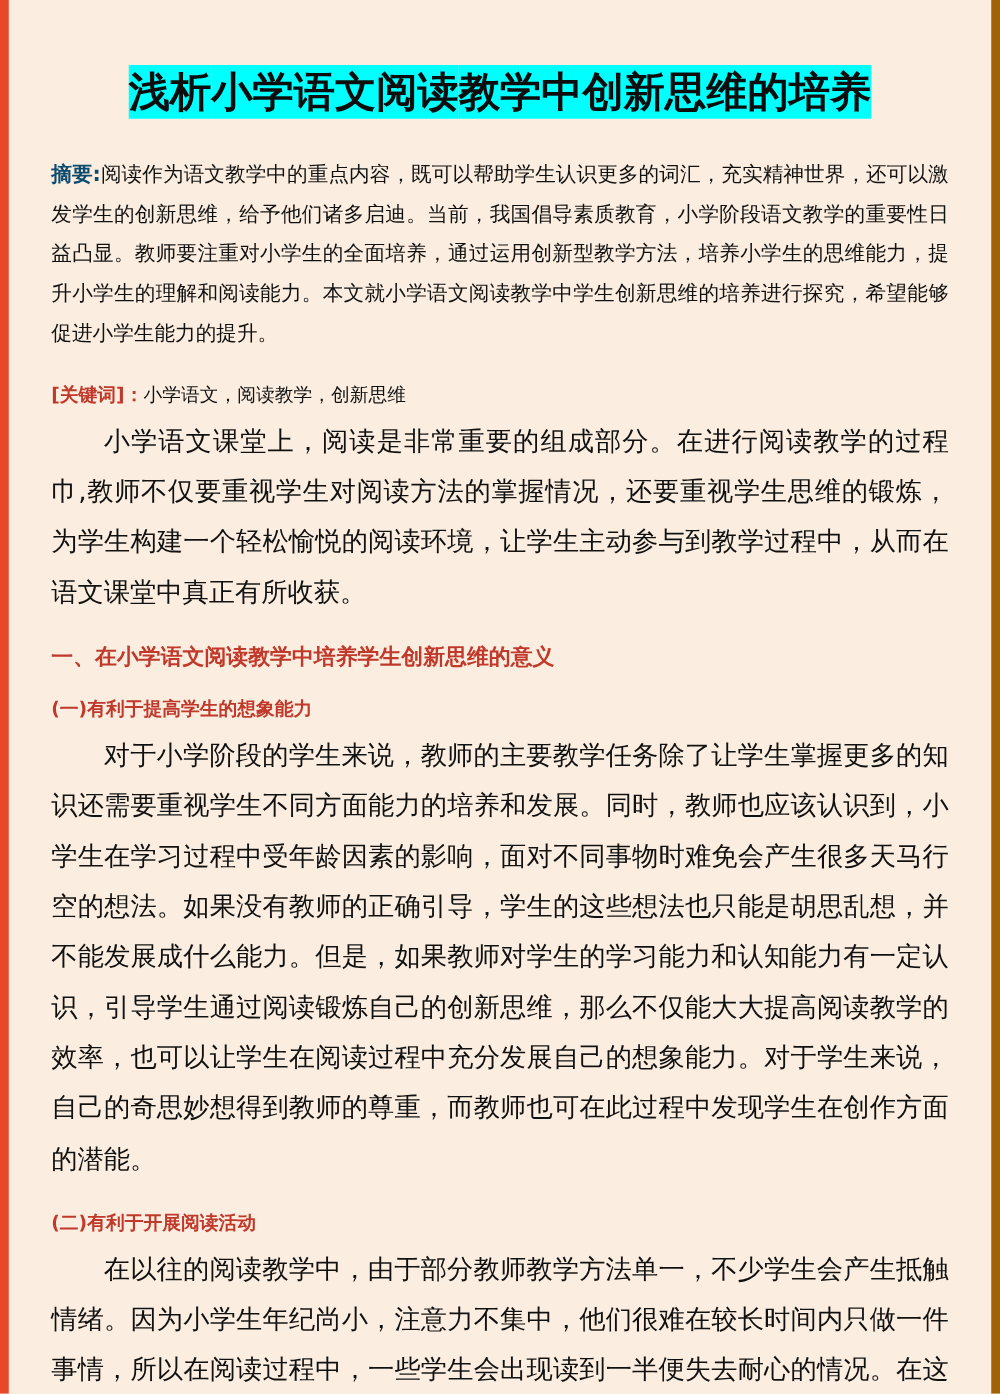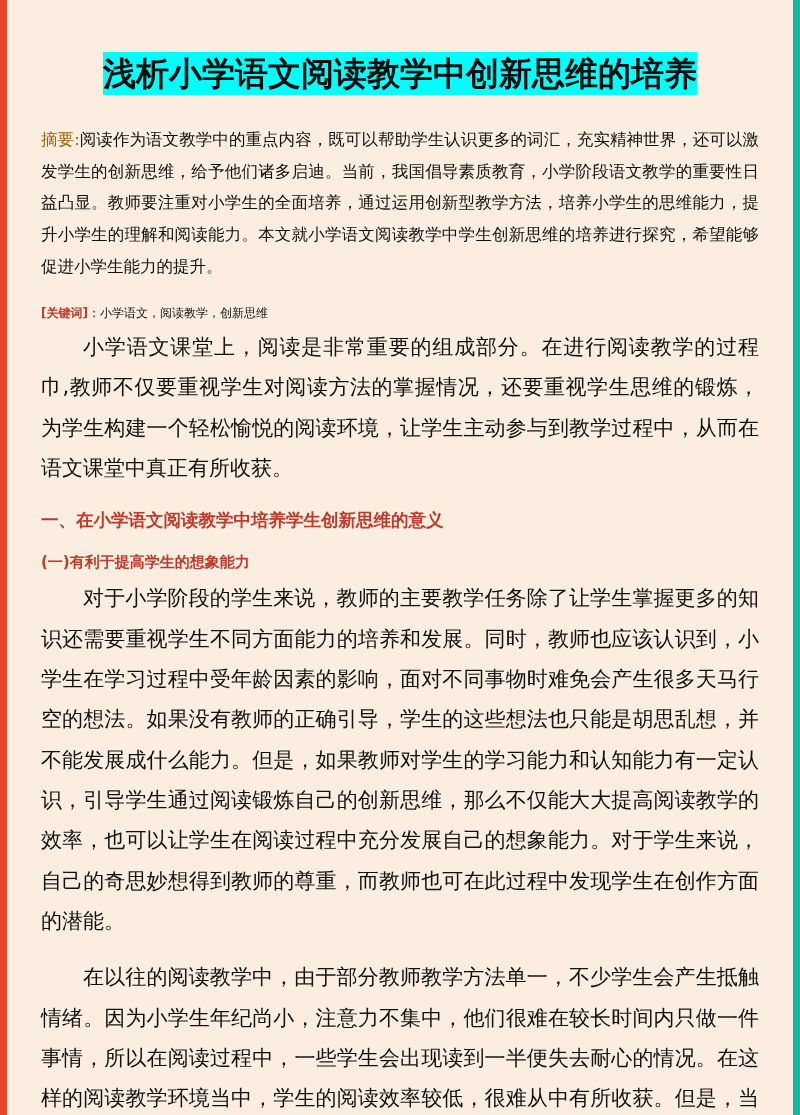--- a/index.html
+++ b/index.html
@@ -13,21 +13,21 @@
     font-family: "DejaVu Sans", "Liberation Sans", sans-serif;
     overflow: hidden;
   }
   .page {
     position: relative;
     width: 800px;
     height: 1115px;
     box-sizing: border-box;
     background: #fbeee0;
     border-left: 7px solid #e8472a;
-    border-right: 7px solid #14b8a6;
+    border-right: 7px solid #a16207;
   }
   .inner {
     padding: 22px 34px 0 34px;
   }
   .title-wrap {
     text-align: center;
     margin-top: 28px;
     margin-bottom: 26px;
   }
   .title {
@@ -47,25 +47,25 @@
     padding: 2px 0;
   }
   .abstract {
     font-size: 16.5px;
     color: #111;
     line-height: 1.92;
     text-align: justify;
     margin-bottom: 20px;
   }
   .abstract .lead {
-    color: #a16207;
-    font-weight: normal;
+    color: #0c4a6e;
+    font-weight: bold;
   }
   .keywords {
-    font-size: 12px;
+    font-size: 15px;
     line-height: 1.9;
     margin-bottom: 2px;
   }
   .keywords .kw-label {
     color: #c0392b;
     font-weight: bold;
   }
   .keywords .kw-body {
     color: #111;
   }
@@ -114,16 +114,17 @@
     <div class="keywords">
       <span class="kw-label">[关键词]：</span><span class="kw-body">小学语文，阅读教学，创新思维</span>
     </div>
 
     <p class="para">小学语文课堂上，阅读是非常重要的组成部分。在进行阅读教学的过程巾,教师不仅要重视学生对阅读方法的掌握情况，还要重视学生思维的锻炼，为学生构建一个轻松愉悦的阅读环境，让学生主动参与到教学过程中，从而在语文课堂中真正有所收获。</p>
 
     <div class="h1">一、在小学语文阅读教学中培养学生创新思维的意义</div>
     <div class="h2">(一)有利于提高学生的想象能力</div>
     <p class="para">对于小学阶段的学生来说，教师的主要教学任务除了让学生掌握更多的知识还需要重视学生不同方面能力的培养和发展。同时，教师也应该认识到，小学生在学习过程中受年龄因素的影响，面对不同事物时难免会产生很多天马行空的想法。如果没有教师的正确引导，学生的这些想法也只能是胡思乱想，并不能发展成什么能力。但是，如果教师对学生的学习能力和认知能力有一定认识，引导学生通过阅读锻炼自己的创新思维，那么不仅能大大提高阅读教学的效率，也可以让学生在阅读过程中充分发展自己的想象能力。对于学生来说，自己的奇思妙想得到教师的尊重，而教师也可在此过程中发现学生在创作方面的潜能。</p>
 
+    <div class="h2 spaced">(二)有利于开展阅读活动</div>
     <p class="para">在以往的阅读教学中，由于部分教师教学方法单一，不少学生会产生抵触情绪。因为小学生年纪尚小，注意力不集中，他们很难在较长时间内只做一件事情，所以在阅读过程中，一些学生会出现读到一半便失去耐心的情况。在这样的阅读教学环境当中，学生的阅读效率较低，很难从中有所收获。但是，当教师有意识地利用阅读教学培养学生的创新思维，使用一些新型的阅读教学方法，如创设情境、问题引导或者开展活动教学等，就可以在很大程度上改变这种状况，引导学生积极参与课堂互动，改变以往的阅读教学氛用，提升学生的阅读积极性，最终达到推动阅读活动开展的目的。</p>
 
   </div>
 </div>
 
 </body></html>

